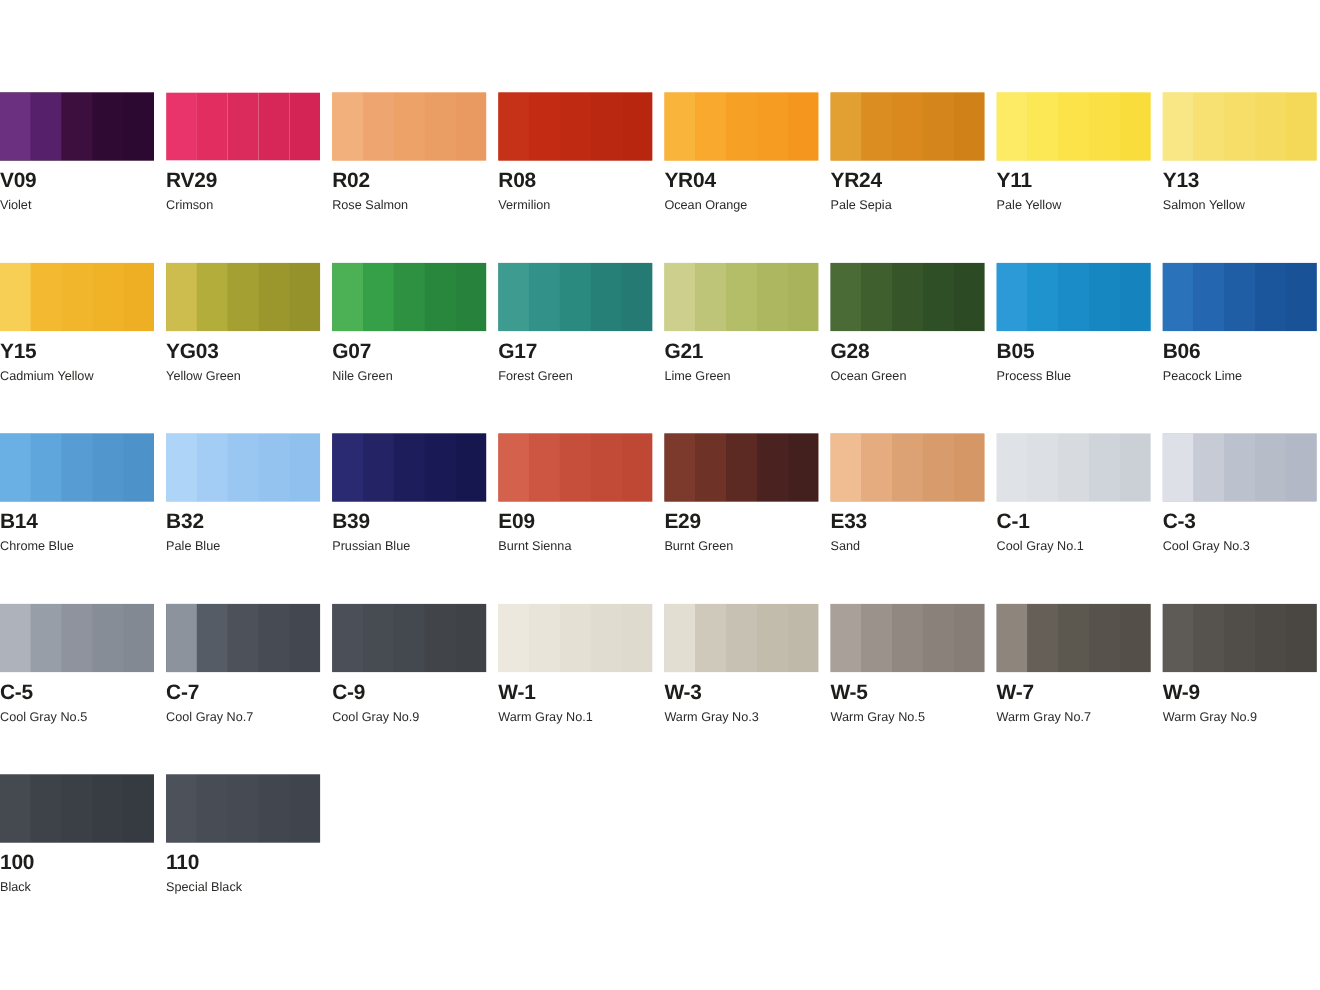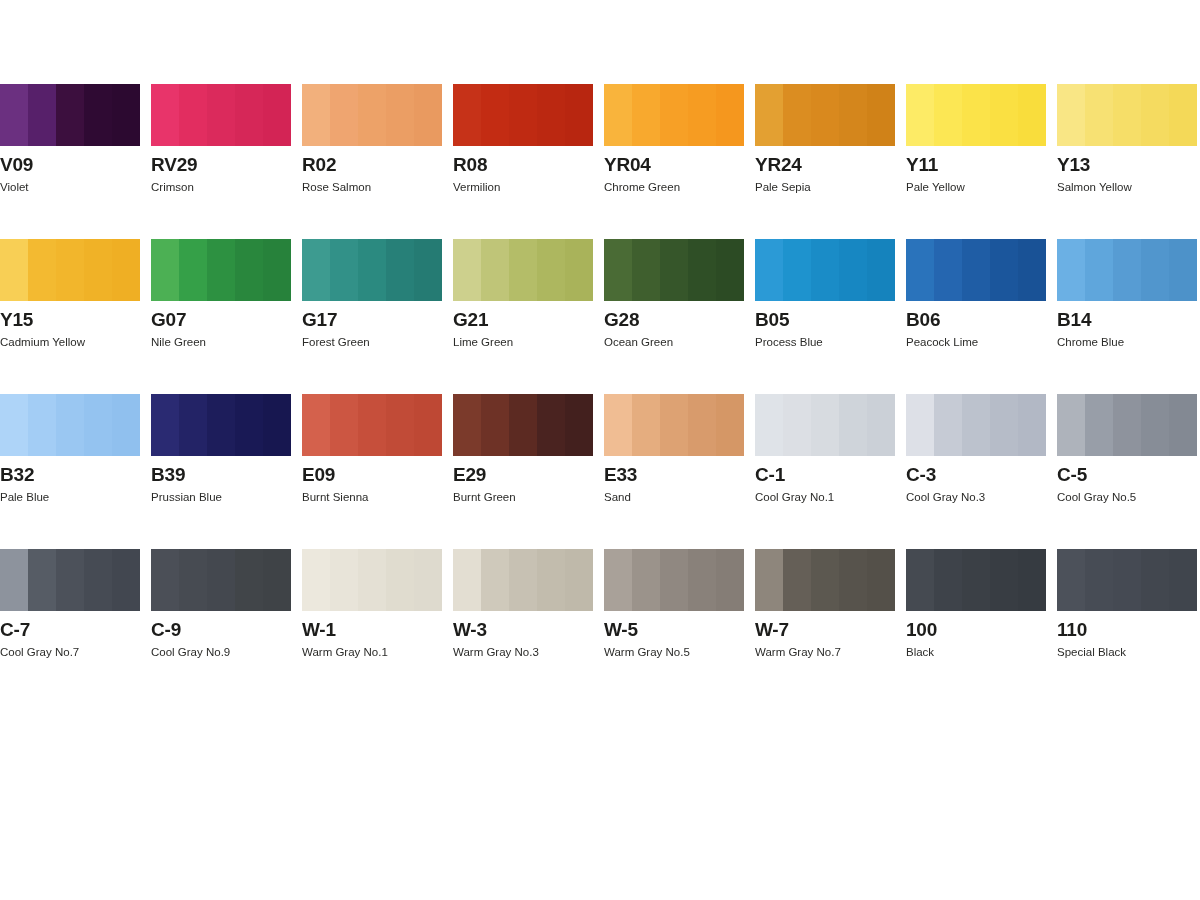--- a/index.html
+++ b/index.html
@@ -129,21 +129,21 @@
       </div>
       <div class="swatch-cell">
         <div class="swatch-chip" style="background: rgb(248, 166, 42);">
           <span class="band" style="left: 0%; width: 20%; background: rgb(249, 180, 60);"></span>
           <span class="band" style="left: 20%; width: 20%; background: rgb(248, 169, 46);"></span>
           <span class="band" style="left: 40%; width: 20%; background: rgb(247, 160, 38);"></span>
           <span class="band" style="left: 60%; width: 20%; background: rgb(246, 156, 34);"></span>
           <span class="band" style="left: 80%; width: 20%; background: rgb(245, 151, 30);"></span>
         </div>
         <div class="swatch-code">YR04</div>
-        <div class="swatch-name">Chrome Green</div>
+        <div class="swatch-name">Ocean Orange</div>
       </div>
       <div class="swatch-cell">
         <div class="swatch-chip" style="background: rgb(221, 145, 38);">
           <span class="band" style="left: 0%; width: 20%; background: rgb(227, 160, 50);"></span>
           <span class="band" style="left: 20%; width: 20%; background: rgb(219, 141, 33);"></span>
           <span class="band" style="left: 40%; width: 20%; background: rgb(217, 137, 30);"></span>
           <span class="band" style="left: 60%; width: 20%; background: rgb(212, 134, 28);"></span>
           <span class="band" style="left: 80%; width: 20%; background: rgb(208, 130, 24);"></span>
         </div>
         <div class="swatch-code">YR24</div>
@@ -176,20 +176,31 @@
           <span class="band" style="left: 0%; width: 20%; background: rgb(248, 207, 85);"></span>
           <span class="band" style="left: 20%; width: 20%; background: rgb(243, 186, 49);"></span>
           <span class="band" style="left: 40%; width: 20%; background: rgb(242, 182, 44);"></span>
           <span class="band" style="left: 60%; width: 20%; background: rgb(240, 178, 39);"></span>
           <span class="band" style="left: 80%; width: 20%; background: rgb(239, 175, 36);"></span>
         </div>
         <div class="swatch-code">Y15</div>
         <div class="swatch-name">Cadmium Yellow</div>
       </div>
       <div class="swatch-cell">
+        <div class="swatch-chip" style="background: rgb(164, 161, 50);">
+          <span class="band" style="left: 0%; width: 20%; background: rgb(205, 188, 78);"></span>
+          <span class="band" style="left: 20%; width: 20%; background: rgb(179, 173, 60);"></span>
+          <span class="band" style="left: 40%; width: 20%; background: rgb(164, 160, 50);"></span>
+          <span class="band" style="left: 60%; width: 20%; background: rgb(155, 151, 45);"></span>
+          <span class="band" style="left: 80%; width: 20%; background: rgb(149, 145, 43);"></span>
+        </div>
+        <div class="swatch-code">YG03</div>
+        <div class="swatch-name">Yellow Green</div>
+      </div>
+      <div class="swatch-cell">
         <div class="swatch-chip" style="background: rgb(47, 148, 68);">
           <span class="band" style="left: 0%; width: 20%; background: rgb(76, 176, 84);"></span>
           <span class="band" style="left: 20%; width: 20%; background: rgb(53, 160, 72);"></span>
           <span class="band" style="left: 40%; width: 20%; background: rgb(45, 145, 65);"></span>
           <span class="band" style="left: 60%; width: 20%; background: rgb(41, 135, 61);"></span>
           <span class="band" style="left: 80%; width: 20%; background: rgb(39, 130, 59);"></span>
         </div>
         <div class="swatch-code">G07</div>
         <div class="swatch-name">Nile Green</div>
       </div>
@@ -407,20 +418,31 @@
           <span class="band" style="left: 0%; width: 20%; background: rgb(142, 134, 124);"></span>
           <span class="band" style="left: 20%; width: 20%; background: rgb(101, 95, 87);"></span>
           <span class="band" style="left: 40%; width: 20%; background: rgb(92, 88, 80);"></span>
           <span class="band" style="left: 60%; width: 20%; background: rgb(87, 83, 76);"></span>
           <span class="band" style="left: 80%; width: 20%; background: rgb(84, 80, 73);"></span>
         </div>
         <div class="swatch-code">W-7</div>
         <div class="swatch-name">Warm Gray No.7</div>
       </div>
       <div class="swatch-cell">
+        <div class="swatch-chip" style="background: rgb(83, 80, 76);">
+          <span class="band" style="left: 0%; width: 20%; background: rgb(94, 90, 85);"></span>
+          <span class="band" style="left: 20%; width: 20%; background: rgb(86, 82, 77);"></span>
+          <span class="band" style="left: 40%; width: 20%; background: rgb(81, 77, 73);"></span>
+          <span class="band" style="left: 60%; width: 20%; background: rgb(77, 73, 69);"></span>
+          <span class="band" style="left: 80%; width: 20%; background: rgb(74, 70, 66);"></span>
+        </div>
+        <div class="swatch-code">W-9</div>
+        <div class="swatch-name">Warm Gray No.9</div>
+      </div>
+      <div class="swatch-cell">
         <div class="swatch-chip" style="background: rgb(62, 67, 73);">
           <span class="band" style="left: 0%; width: 20%; background: rgb(69, 74, 81);"></span>
           <span class="band" style="left: 20%; width: 20%; background: rgb(62, 67, 74);"></span>
           <span class="band" style="left: 40%; width: 20%; background: rgb(59, 64, 70);"></span>
           <span class="band" style="left: 60%; width: 20%; background: rgb(56, 61, 67);"></span>
           <span class="band" style="left: 80%; width: 20%; background: rgb(54, 59, 65);"></span>
         </div>
         <div class="swatch-code">100</div>
         <div class="swatch-name">Black</div>
       </div>

